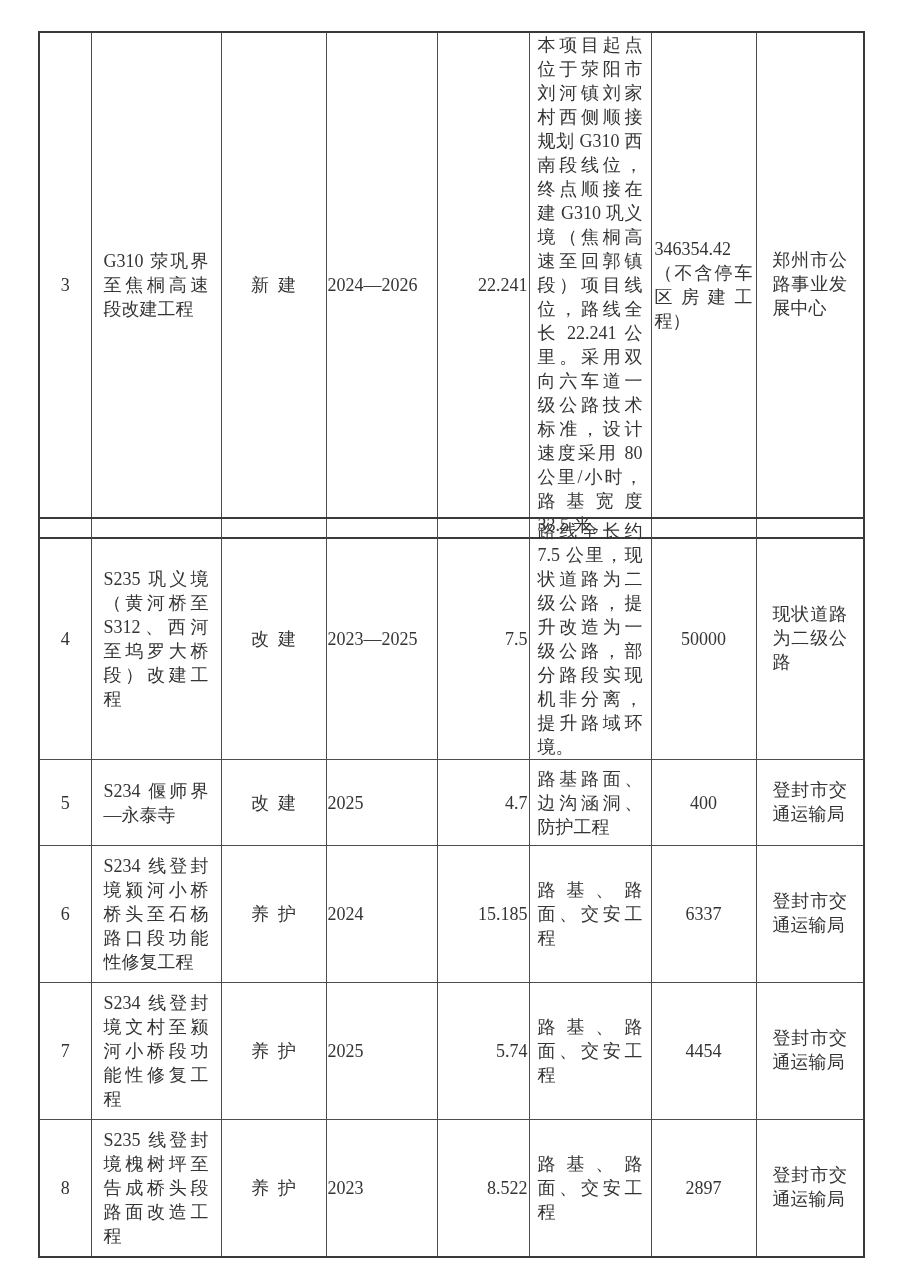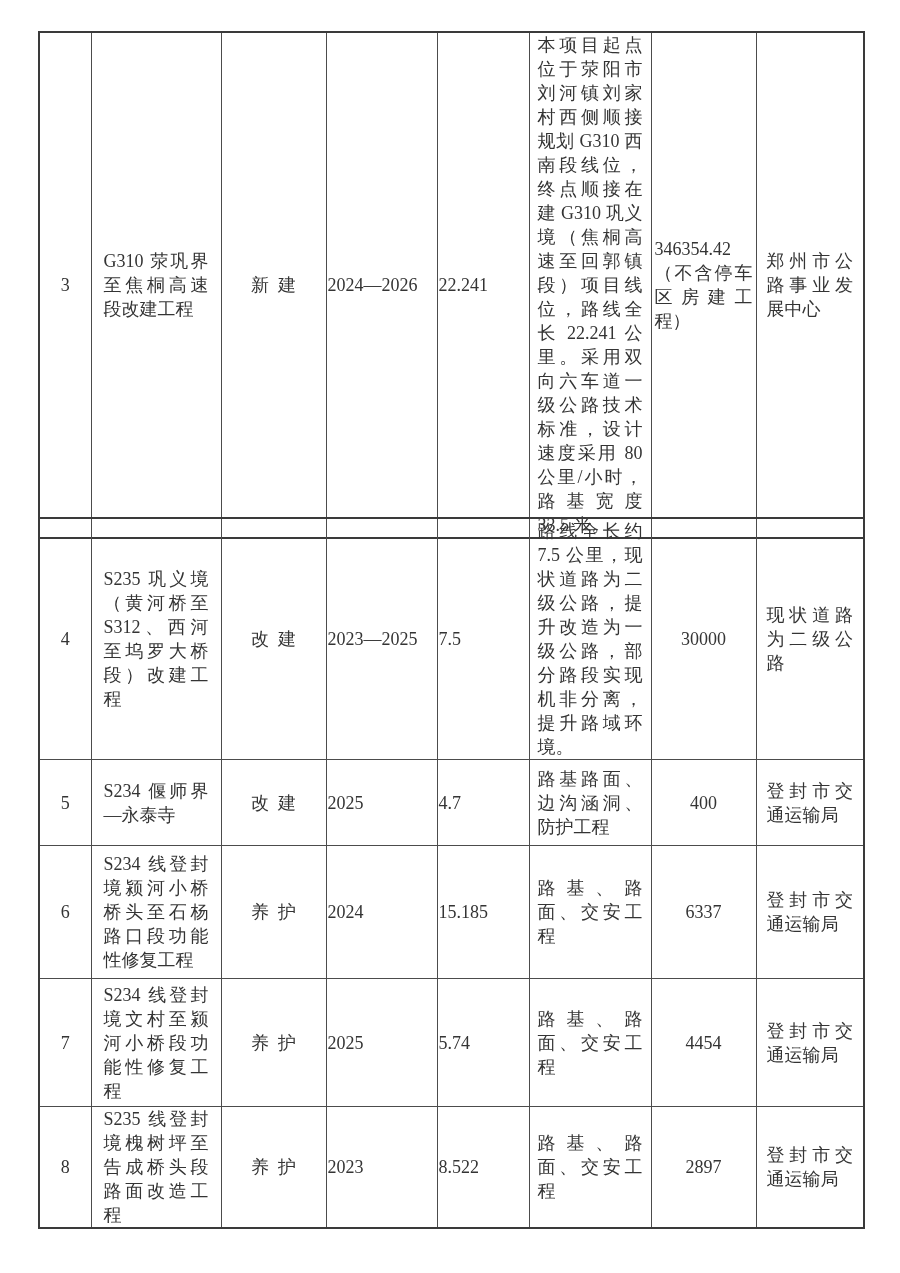--- a/index.html
+++ b/index.html
@@ -23,28 +23,28 @@
   #seg1{top:31px;}
   #seg2{top:517px;}
   td{
     border:1px solid #4c4c4c;
     vertical-align:middle;
     font-size:18px;
     line-height:24px;
     overflow:hidden;
   }
   .c-no{text-align:center;}
-  .c-name{text-align:justify;padding:0 12px;}
+  .c-name{text-align:justify;padding:8px 12px;}
   .c-type{text-align:center;letter-spacing:0.5em;text-indent:0.5em;}
   .c-years{text-align:left;white-space:nowrap;}
-  .c-len{text-align:left;}
+  .c-len{text-align:right;}
   .c-desc{text-align:justify;padding:0 8px;}
   .c-cost{text-align:center;}
   .c-cost-long{text-align:justify;padding:0 3px;}
-  .c-agency{text-align:justify;padding:0 10px;}
+  .c-agency{text-align:justify;padding:0 16px;font-family:Liberation Mono, monospace;}
 </style>
 </head>
 <body>
 
 <div class="page">
 
   <table class="tbl" id="seg1">
     <colgroup>
       <col style="width:52px">
         <col style="width:130px">
@@ -81,21 +81,21 @@
         <col style="width:108px">
     </colgroup>
     <tbody>
         <tr style="height:233px;">
       <td class="c-no">4</td>
       <td class="c-name">S235 巩义境（黄河桥至 S312、西河至坞罗大桥段）改建工程</td>
       <td class="c-type">改建</td>
       <td class="c-years">2023—2025</td>
       <td class="c-len">7.5</td>
       <td class="c-desc">路线全长约 7.5 公里，现状道路为二级公路，提升改造为一级公路，部分路段实现机非分离，提升路域环境。</td>
-      <td class="c-cost">30000</td>
+      <td class="c-cost">50000</td>
       <td class="c-agency">现状道路为二级公路</td>
     </tr>
     <tr style="height:86px;">
       <td class="c-no">5</td>
       <td class="c-name">S234 偃师界—永泰寺</td>
       <td class="c-type">改建</td>
       <td class="c-years">2025</td>
       <td class="c-len">4.7</td>
       <td class="c-desc">路基路面、边沟涵洞、防护工程</td>
       <td class="c-cost">400</td>

